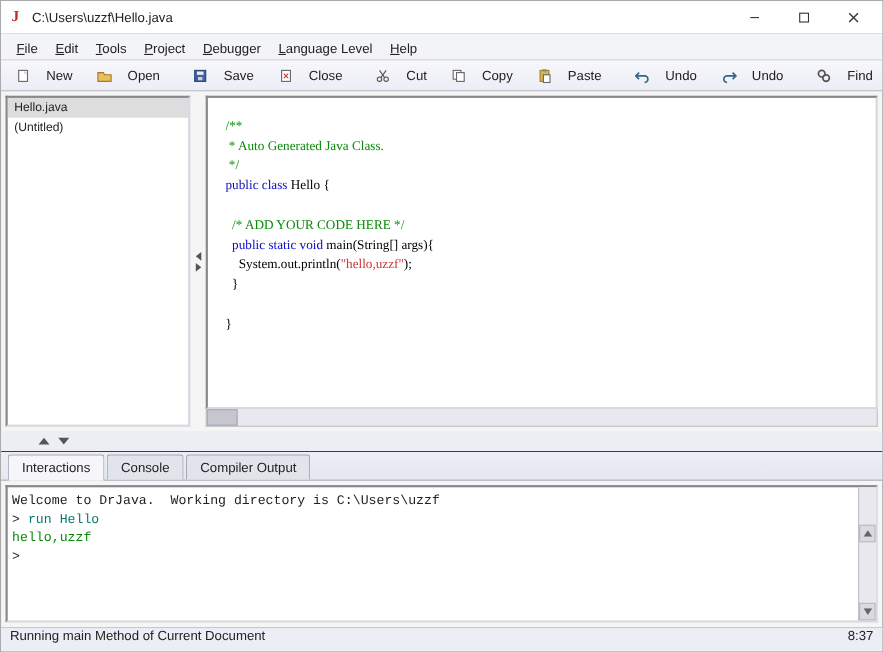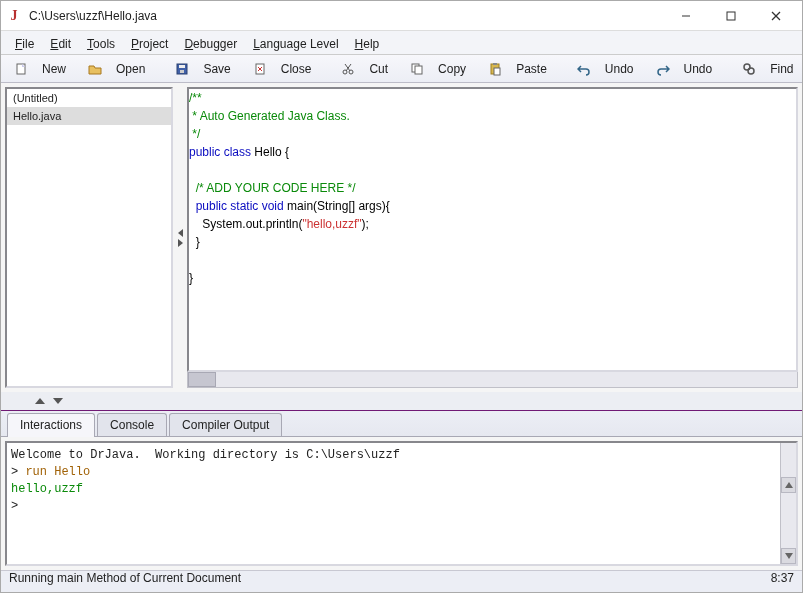--- a/index.html
+++ b/index.html
@@ -21,37 +21,37 @@
   .main{flex:1;display:flex;flex-direction:column;min-height:0}
   .upper{flex:1;display:flex;min-height:0;padding:4px;gap:2px}
   .file-list{width:168px;background:#fff;border:2px inset #d8d8e0;overflow:hidden}
   .file-item{padding:3px 6px;font-size:11px;color:#222;cursor:default}
   .file-item.selected{background:#ddd}
   .editor-handle{width:10px;display:flex;flex-direction:column;align-items:center;justify-content:center}
   .caret{width:0;height:0;border-top:4px solid transparent;border-bottom:4px solid transparent;margin:1px 0}
   .caret.left{border-right:5px solid #555}
   .caret.right{border-left:5px solid #555}
   .editor-wrap{flex:1;display:flex;flex-direction:column}
-  .editor{flex:1;background:#fff;border:2px inset #d8d8e0;padding:0;font-family:Liberation Sans, sans-serif;font-size:12px;line-height:18px;white-space:pre;overflow:auto;position:relative}
+  .editor{flex:1;background:#fff;border:2px inset #d8d8e0;padding:16px;font-family:Liberation Serif, serif;font-size:12px;line-height:18px;white-space:pre;overflow:auto;position:relative}
   .hscroll-fake{height:16px;background:#e8e8ee;border:1px solid #c0c0c8;border-top:none;position:relative}
   .hscroll-thumb{position:absolute;left:0;top:0;width:28px;height:100%;background:#c6c6d0;border:1px solid #a8a8b4}
   .kw{color:#0a0cc0}
   .com{color:#0a8a0a}
   .str{color:#c33}
   .divider-row{height:18px;display:flex;align-items:center;justify-content:flex-start;padding-left:30px;background:#eceef3}
   .tri-up,.tri-down{width:0;height:0;border-left:5px solid transparent;border-right:5px solid transparent;margin:0 4px}
   .tri-up{border-bottom:6px solid #555}
   .tri-down{border-top:6px solid #555}
   .lower{height:160px;display:flex;flex-direction:column;border-top:1px solid #701a75}
   .tabbar{height:26px;display:flex;align-items:flex-end;background:linear-gradient(#eceef5,#e6e8f0);padding:0 6px;border-bottom:1px solid #a8a8b4}
   .tab{padding:4px 12px;font-size:12px;background:#e2e4ec;border:1px solid #a8a8b4;border-bottom:none;border-radius:3px 3px 0 0;margin-right:2px;position:relative;color:#222;cursor:default}
   .tab.active{background:#f6f6fa;z-index:2;padding-bottom:5px;margin-bottom:-1px}
   .console{flex:1;background:#fff;border:2px inset #d8d8e0;margin:4px;padding:4px;font-family:"Courier New",monospace;font-size:12px;line-height:17px;position:relative;white-space:pre}
   .console .prompt{color:#222}
-  .console .input{color:#a16207}
+  .console .input{color:#0f766e}
   .console .out{color:#0a8a0a}
   .vscroll-fake{position:absolute;right:0;top:0;width:16px;height:100%;background:#e8e8ee;border-left:1px solid #c0c0c8}
   .vs-btn{height:16px;display:flex;align-items:center;justify-content:center;background:#dadae0;border:1px solid #b8b8c2}
   .statusbar{height:22px;background:#eceef5;border-top:1px solid #c8c8d2;display:flex;align-items:flex-start;padding:0 8px;font-size:12px;color:#222}
   .status-right{margin-left:auto}
 </style>
 </head>
 <body>
 
 <div class="window">
@@ -186,22 +186,22 @@
         </span>
       <span>Find</span>
     </div>
   </div>
 
   <div class="main">
 
     <div class="upper">
 
       <div class="file-list">
+        <div class="file-item selected">Hello.java</div>
         <div class="file-item">(Untitled)</div>
-        <div class="file-item selected">Hello.java</div>
       </div>
 
       <div class="editor-handle">
         <div class="caret left"></div>
         <div class="caret right"></div>
       </div>
 
       <div class="editor-wrap">
         <div class="editor"><span class="com">/**</span>
 <span class="com"> * Auto Generated Java Class.</span>

